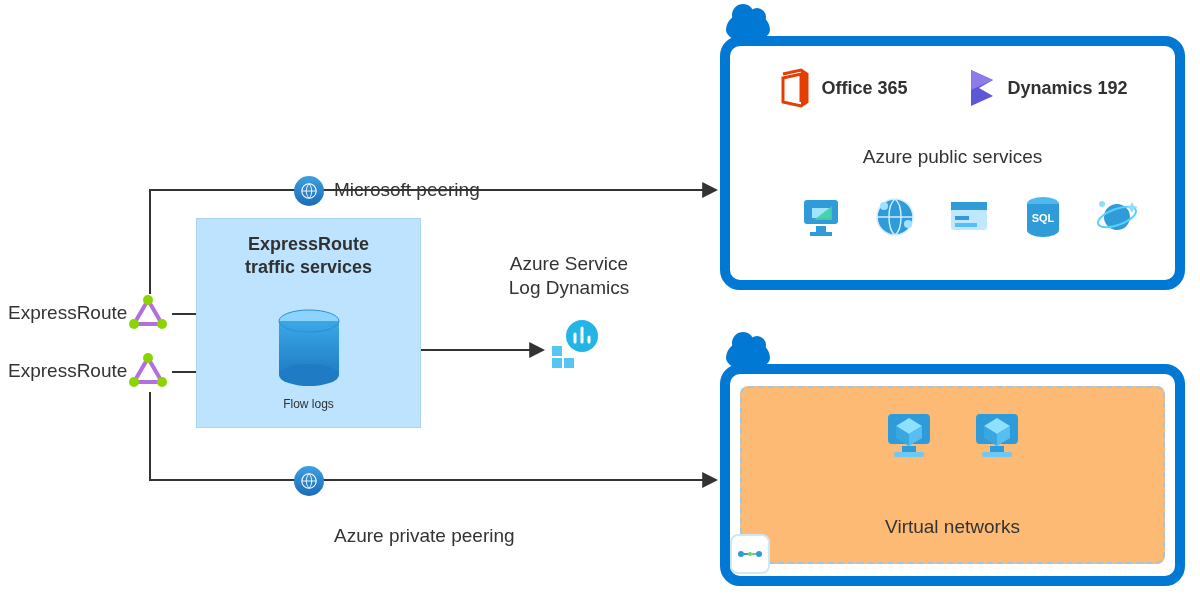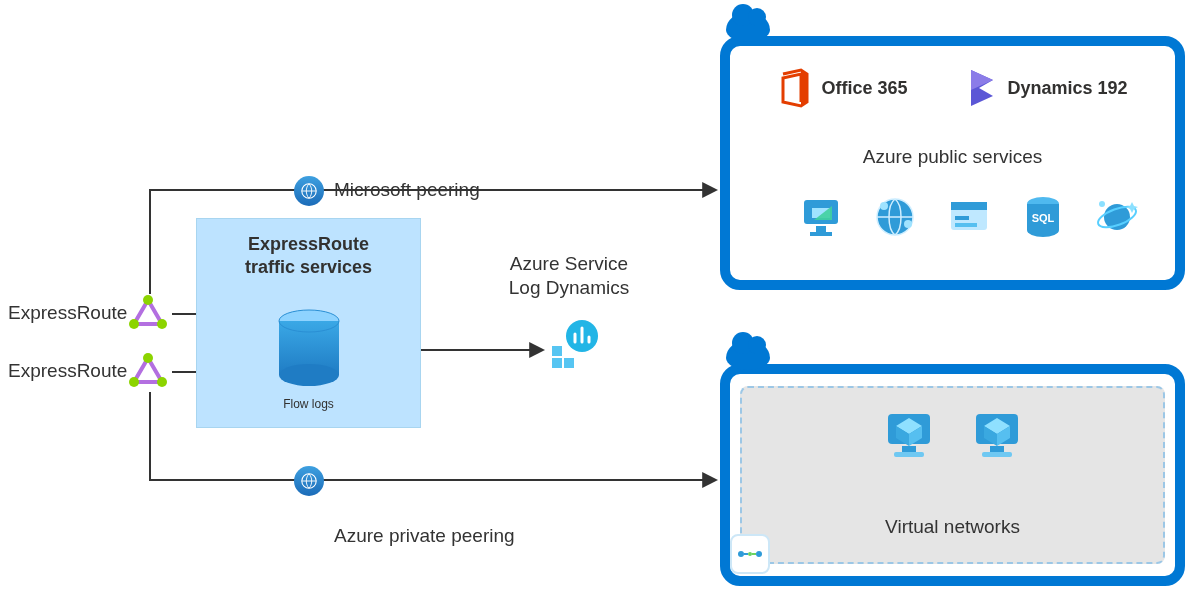--- a/index.html
+++ b/index.html
@@ -39,21 +39,21 @@
   .cloud-glyph::before{width:22px;height:22px;left:6px;top:-8px;}
   .cloud-glyph::after{width:18px;height:18px;left:22px;top:-4px;}
 
   .o365,.d365{display:inline-flex;align-items:center;gap:10px;font-size:18px;font-weight:700;color:#323130;}
   .o365-icon{width:34px;height:40px;display:inline-block;}
 
   .svc-row{position:absolute;left:0;right:0;display:flex;justify-content:center;gap:28px;margin-left:32px;}
   .svc-row .s{width:46px;height:46px;display:flex;align-items:center;justify-content:center;}
 
   .vn-inner{position:absolute;left:10px;right:10px;top:12px;bottom:12px;border:2px dashed #9cc7e6;
-    background:#e5e5e5;border-radius:8px;}
+    background:#fdba74;border-radius:8px;}
   .vn-badge{position:absolute;left:-12px;bottom:-12px;width:40px;height:40px;border-radius:8px;
     background:#fff;border:2px solid #cde7f7;display:flex;align-items:center;justify-content:center;}
 
   .peering-icon{position:absolute;width:30px;height:30px;border-radius:50%;
     background:linear-gradient(180deg,#3ea0e0,#1b6bb8);display:flex;align-items:center;justify-content:center;}
   .peering-icon svg{width:18px;height:18px;}
 
   .mon{width:46px;height:46px;}
 </style>
 </head>

